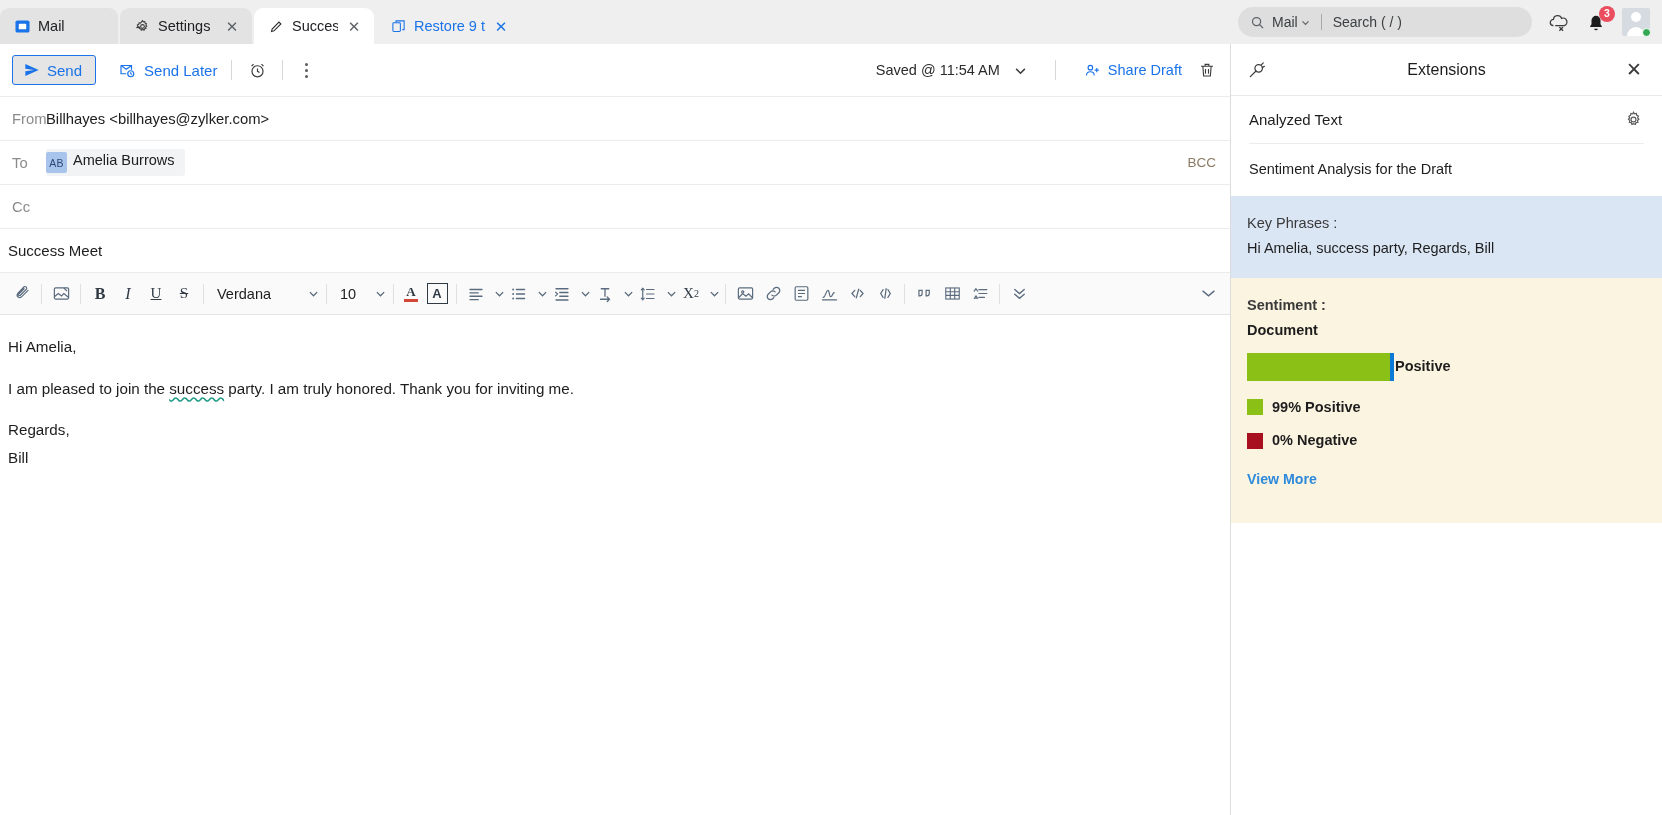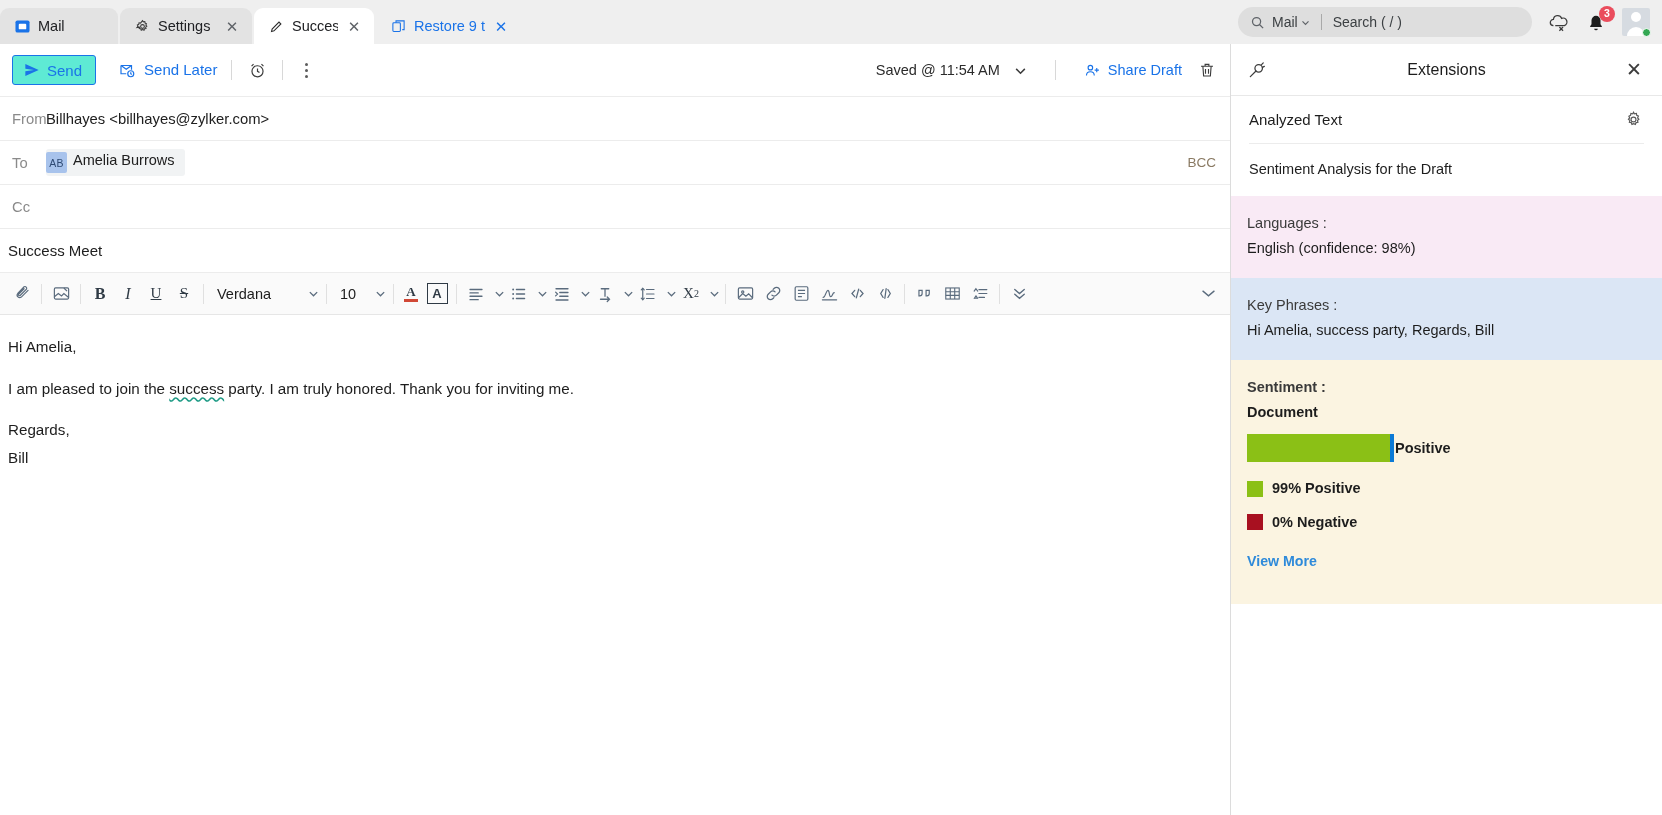--- a/index.html
+++ b/index.html
@@ -93,24 +93,24 @@
   
   .actionbar {
     height: 52px; display: flex; align-items: center;
     padding: 0 12px 0 12px; gap: 0;
   }
   .send-btn {
     display: flex; align-items: center; gap: 7px;
     border: 1px solid #1a73e8; border-radius: 3px;
     color: #1a73e8; font-size: 15px;
     height: 30px; padding: 0 13px 0 11px;
-    background: #5eead4;
+    background: #e5e5e5;
   }
   .send-later {
-    display:flex; gap:8px;
+    display:flex; align-items:center; gap:8px;
     color:#1a73e8; font-size: 15px; margin-left: 22px;
   }
   .vdiv { width: 1px; height: 20px; background:#d8d8d8; margin: 0 14px; }
   .act-ico { width:22px; height:22px; display:flex; align-items:center; justify-content:center;}
   .kebab { width: 18px; display:flex; flex-direction:column; align-items:center; gap:3px;}
   .kebab i { width:3px; height:3px; border-radius:50%; background:#5c5c5c; display:block;}
   .saved {
     margin-left: auto; display:flex; align-items:center; gap:14px;
     font-size: 14.5px; color: #2b2b2b;
   }
@@ -620,24 +620,20 @@
         <span class="gear">
           <svg width="19" height="19" viewBox="0 0 24 24" fill="none" stroke="#5a5a5a" stroke-width="1.5">
               <circle cx="12" cy="12" r="3.1"></circle>
               <path d="M12 2.8l1.3 2 2.4-.5.4 2.4 2.1 1-1 2.2 1.6 1.8-1.8 1.6.6 2.3-2.4.3-.8 2.3-2.2-1-2.2 1-.8-2.3-2.4-.3.6-2.3-1.8-1.6L7.2 10l-1-2.2 2.1-1 .4-2.4 2.4.5z"></path>
             </svg>
         </span>
       </div>
       <div class="sent-draft">Sentiment Analysis for the Draft</div>
     </div>
 
-    <div class="card lang">
-      <div class="lbl">Languages :</div>
-      <div class="val">English (confidence: 98%)</div>
-    </div>
 
     <div class="card keys">
       <div class="lbl">Key Phrases :</div>
       <div class="val">Hi Amelia, success party, Regards, Bill</div>
     </div>
 
     <div class="card sent">
       <div class="lbl">Sentiment :</div>
       <div class="val">Document</div>
 

